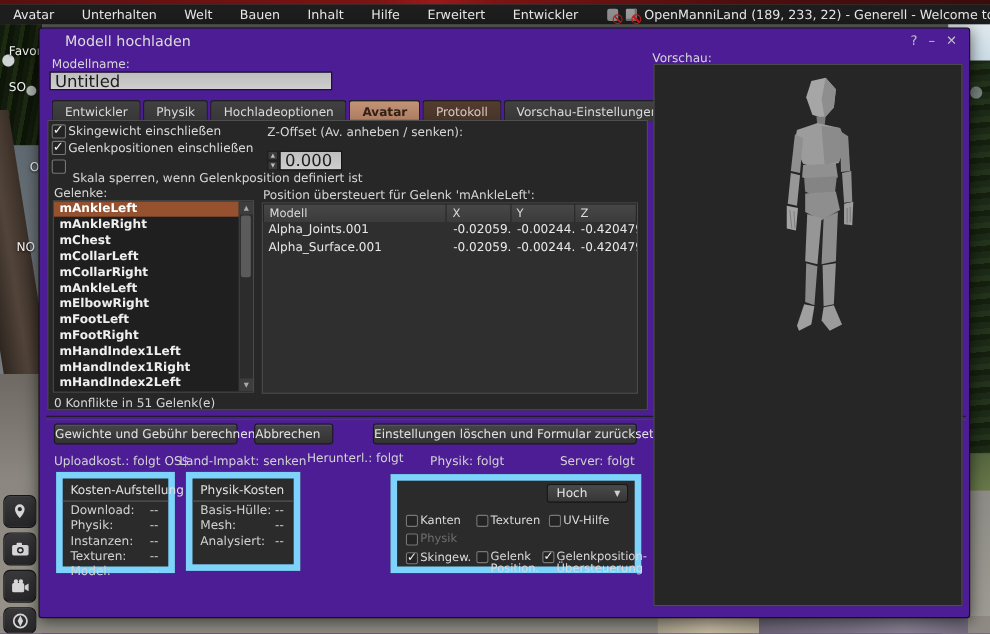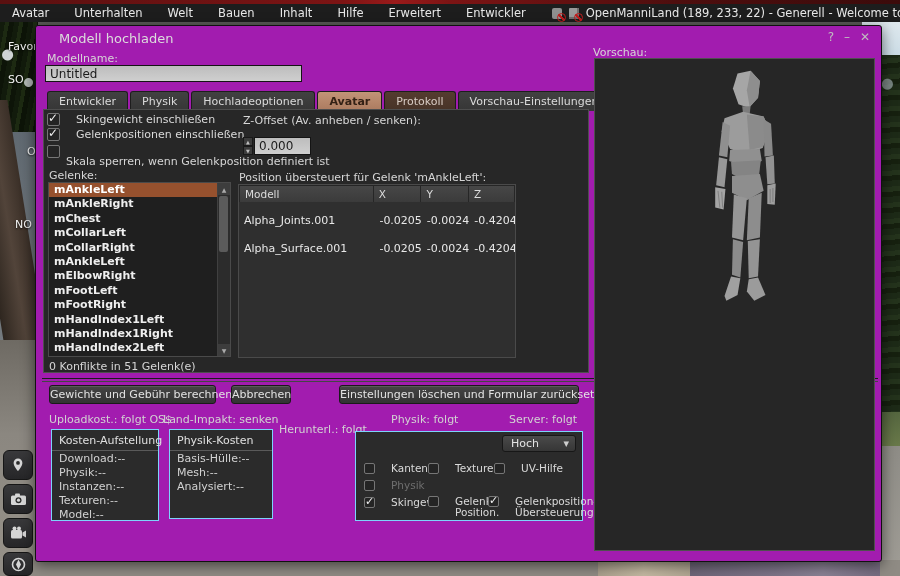--- a/index.html
+++ b/index.html
@@ -50,37 +50,37 @@
   .mb-ic .nosign{position:absolute;right:-2px;bottom:-2px;width:7px;height:7px;border:1.5px solid #c11d1d;
     border-radius:50%;background:linear-gradient(45deg,transparent 40%,#c11d1d 42% 58%,transparent 60%)}
   .loc-text{white-space:nowrap}
   
   .compass{color:#f2f2f2;font-size:11px;text-shadow:0 1px 2px rgba(0,0,0,.8)}
   
   .dock-btn{position:absolute;left:3px;width:30px;height:30px;background:linear-gradient(180deg,#39393b,#262628);
     border:1px solid #161616;border-radius:6px;display:flex;align-items:center;justify-content:center;box-sizing:border-box}
   .dock-btn svg{display:block}
   
-  .dialog{position:absolute;left:35px;top:25px;width:847px;height:537px;background:#a21caf;
+  .dialog{position:absolute;left:35px;top:25px;width:847px;height:537px;background:#4c1d95;
     border:1px solid #111;border-radius:3px;box-shadow:0 3px 14px rgba(0,0,0,.55);box-sizing:border-box;color:#d8d8d8}
   .dlg-title{position:absolute;left:23px;top:5px;font-size:13px;color:#dcdcdc}
   .win-btn{position:absolute;top:4px;font-size:12px;color:#bfbfbf;width:16px;text-align:center}
   .lbl{font-size:11px;color:#d6d6d6;white-space:nowrap}
   .field{background:linear-gradient(180deg,#bdbdbd,#cfcfcf);border:1px solid #141414;color:#1c1c1c;
-    font-size:12px;font-family:"DejaVu Sans",sans-serif;padding:4px 4px;box-sizing:border-box}
+    font-size:15px;font-family:"DejaVu Sans",sans-serif;padding:4px 4px;box-sizing:border-box}
   
   .tab{display:inline-block;height:20px;line-height:20px;padding:0 11px;margin-right:2px;font-size:11px;
     background:linear-gradient(180deg,#414141,#363636);color:#dadada;border:1px solid #1d1d1d;border-bottom:none;
     border-radius:3px 3px 0 0;box-sizing:border-box}
   .tab.selected{background:linear-gradient(180deg,#c29477,#ab7a5f);color:#332015;font-weight:bold}
   .tab.tinted{background:linear-gradient(180deg,#543c2f,#473327);color:#d8ccc4}
   .content-box{position:absolute;left:7px;top:83px;width:546px;height:264px;border:1px solid #4e4e4e;
     background:#272727;box-sizing:border-box}
   
-  .cb{display:flex;align-items:center;gap:16px}
+  .cb{display:flex;align-items:center;gap:2px}
   .cb .box{width:13px;height:13px;background:#242424;border:1px solid #767676;border-radius:2px;
     position:relative;flex:0 0 auto;box-sizing:border-box}
   .cb.checked .box::after{content:"✓";position:absolute;left:0px;top:-3px;font-size:12px;color:#f2f2f2;font-weight:bold}
   .cb .cl{font-size:11px;color:#dadada;white-space:nowrap}
   .cb.disabled .cl{color:#6e6e6e}
   .cb.small .box{width:11px;height:11px}
   .cb.small .cl{font-size:10.5px}
   .cb.small.checked .box::after{font-size:11px;top:-3px;left:0}
   
   .spin{width:10px;height:18px;display:flex;flex-direction:column}
@@ -89,37 +89,37 @@
   
   .jlist{position:absolute;left:12px;top:156px;width:183px;height:175px;background:#1f1f1f;
     border:1px solid #4a4a4a;overflow:hidden;box-sizing:border-box}
   .jrow{height:14.4px;line-height:14.4px;padding-left:5px;font-size:11px;font-weight:bold;color:#efefef;white-space:nowrap}
   .jrow.selected{background:#96512e;color:#fff}
   .scroll{position:absolute;right:0;top:0;width:12px;height:100%;background:#2c2c2c;border-left:1px solid #404040}
   .scroll .arr{position:absolute;left:0;width:12px;height:12px;background:#3d3d3d;color:#aaa;font-size:6px;
     display:flex;align-items:center;justify-content:center}
   .scroll .thumb{position:absolute;left:1px;top:13px;width:9px;height:56px;background:#5b5b5b;border-radius:2px}
   
-  .ptable{position:absolute;left:202px;top:158px;width:278px;height:174px;background:#2f2f2f;
+  .ptable{position:absolute;left:202px;top:158px;width:342px;height:174px;background:#2f2f2f;
     border:1px solid #4a4a4a;box-sizing:border-box}
   .thead{display:flex;height:17px;gap:1px;background:#262626;padding:1px 1px 0 1px;box-sizing:border-box}
   .th{background:linear-gradient(180deg,#474747,#3b3b3b);font-size:10.5px;color:#dcdcdc;
     padding-left:5px;line-height:16px;box-sizing:border-box}
-  .trow{display:flex;height:16px;font-size:11px;color:#e8e8e8;margin-top:12px}
+  .trow{display:flex;height:16px;font-size:11px;color:#e8e8e8;margin-top:0}
   .td{padding-left:5px;box-sizing:border-box;white-space:nowrap;overflow:hidden}
   .c-model{width:168px}.c-x{width:58px}.c-y{width:58px}.c-z{width:56px}
   
   .btn{position:absolute;height:19px;background:linear-gradient(180deg,#454545,#333);border:1px solid #1a1a1a;
     border-radius:3px;color:#e2e2e2;font-size:11px;text-align:left;line-height:18px;box-sizing:border-box;
     box-shadow:inset 0 1px 0 #5a5a5a;white-space:nowrap}
   .status{position:absolute;font-size:11px;color:#d2d2d2;white-space:nowrap}
   
-  .panel{position:absolute;border:1px solid #7dd3fc;background:#2b2b2b;box-sizing:border-box}
+  .panel{position:absolute;border:6px solid #7dd3fc;background:#2b2b2b;box-sizing:border-box}
   .panel .ptitle{font-size:11px;color:#e0e0e0;padding:4px 7px 3px;border-bottom:1px solid #5a5a5a;white-space:nowrap}
-  .krow{display:flex;justify-content:flex-start;font-size:11px;color:#d2d2d2;padding:1px 9px 0 7px}
+  .krow{display:flex;justify-content:space-between;font-size:11px;color:#d2d2d2;padding:1px 9px 0 7px}
   .dd{position:absolute;right:6px;top:3px;width:74px;height:17px;background:linear-gradient(180deg,#4a4a4a,#363636);
     border:1px solid #171717;border-radius:3px;font-size:11px;color:#e4e4e4;padding-left:8px;line-height:16px;box-sizing:border-box}
   .dd::after{content:"▾";position:absolute;right:6px;top:0;color:#cfcfcf}
   
   .preview-box{position:absolute;left:558px;top:32px;width:281px;height:493px;background:#262626;
     border:1px solid #4f4f4f;box-sizing:border-box}
   .hr-groove{position:absolute;left:6px;width:836px;height:2px;border-top:1px solid #1c1c1c;border-bottom:1px solid #454545}
 </style>
 </head>
 <body>
@@ -274,26 +274,26 @@
       <span class="td c-model">Alpha_Surface.001</span>
       <span class="td c-x">-0.02059...</span>
       <span class="td c-y">-0.00244...</span>
       <span class="td c-z">-0.420479</span>
     </div>
   </div>
 
   <div class="hr-groove" style="top:352px"></div>
 
   <div class="btn" style="left:13px;top:359px;width:167px">Gewichte und Gebühr berechnen</div>
-  <div class="btn" style="left:195px;top:359px;width:60px">Abbrechen</div>
+  <div class="btn" style="left:195px;top:359px;width:72px">Abbrechen</div>
   <div class="btn" style="left:303px;top:359px;width:240px">Einstellungen löschen und Formular zurücksetzen</div>
 
   <div class="status" style="left:13px;top:387px">Uploadkost.: folgt OS$</div>
   <div class="status" style="left:127px;top:387px">Land-Impakt: senken</div>
-  <div class="status" style="left:243px;top:397px">Herunterl.: folgt</div>
+  <div class="status" style="left:243px;top:384px">Herunterl.: folgt</div>
   <div class="status" style="left:355px;top:387px">Physik: folgt</div>
   <div class="status" style="left:473px;top:387px">Server: folgt</div>
 
   <div class="panel" style="left:15px;top:403px;width:108px;height:92px">
     <div class="ptitle">Kosten-Aufstellung</div>
     <div class="krow">
         <span>Download:</span>
         <span>--</span>
       </div>
     <div class="krow">

